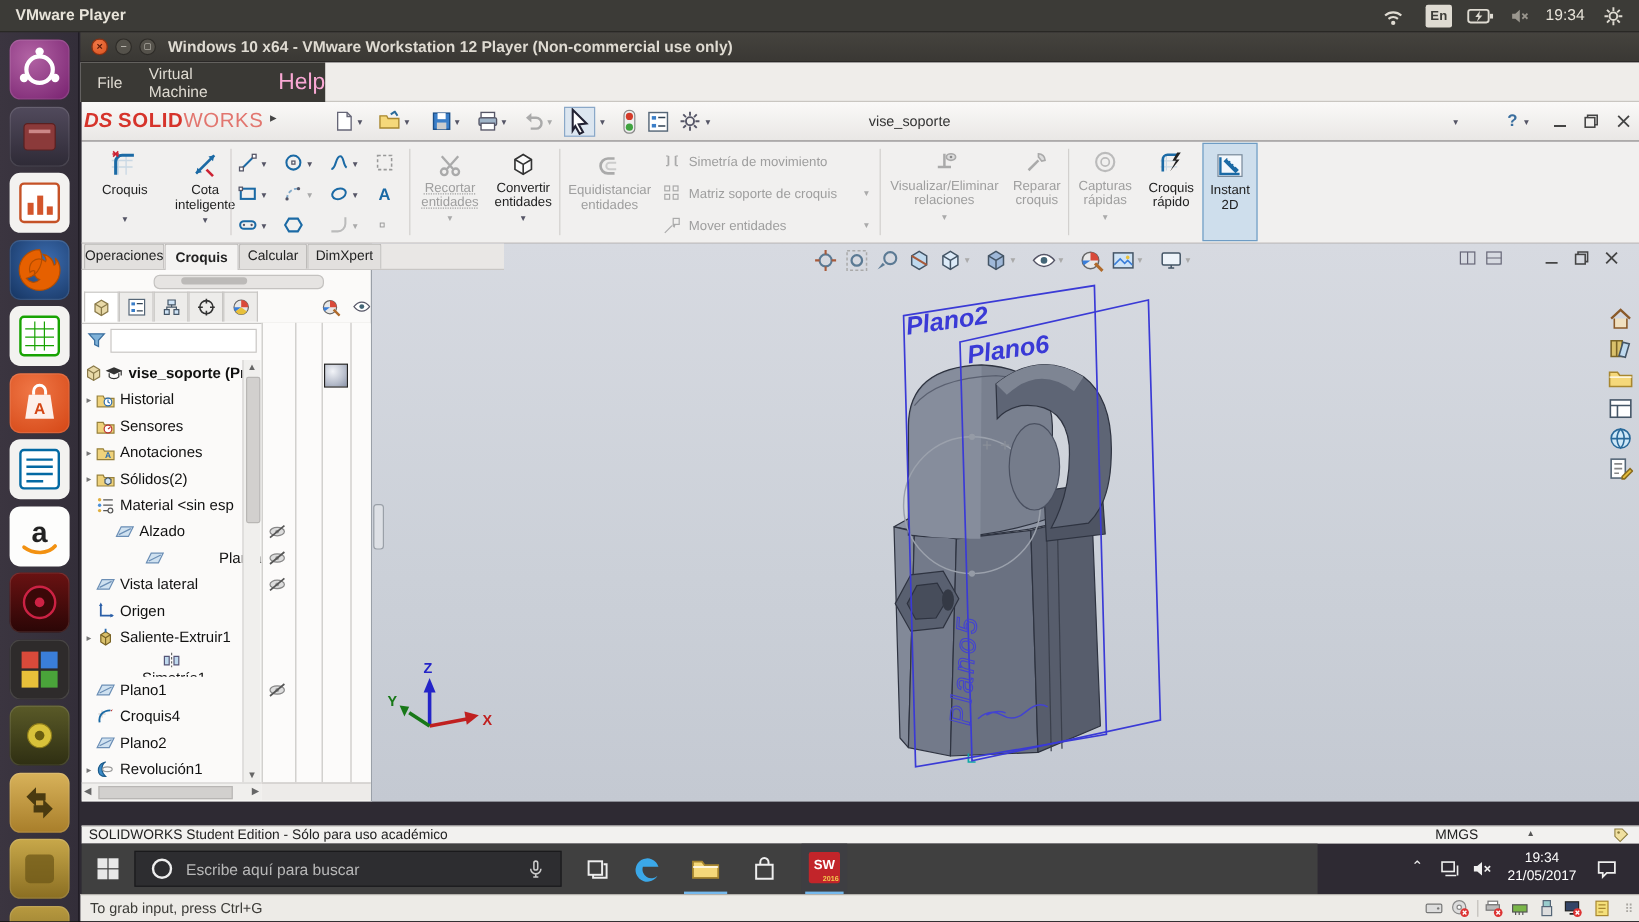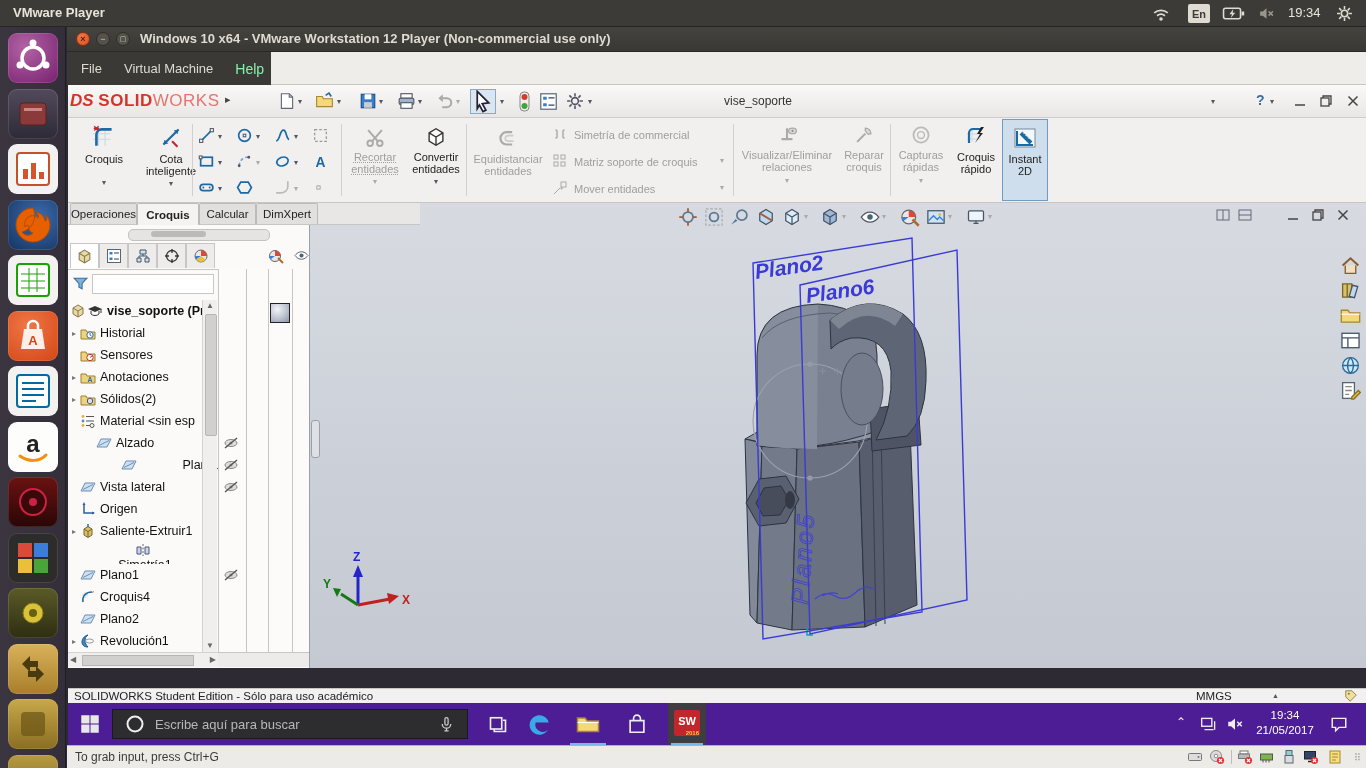--- a/index.html
+++ b/index.html
@@ -152,21 +152,21 @@
     <span class="a winbtn" style="left:9px;top:5px;width:14px;height:14px;border-radius:50%;background:radial-gradient(circle at 35% 30%,#F07746,#D9521E);border:1px solid #8A2F10;box-sizing:border-box;color:#5A1A08;font-size:9px;font-weight:bold;">×</span>
     <span class="a winbtn" style="left:29px;top:5px;width:14px;height:14px;border-radius:50%;background:#55524B;border:1px solid #2E2C28;box-sizing:border-box;color:#CFCBC2;font-size:9px;">−</span>
     <span class="a winbtn" style="left:49px;top:5px;width:14px;height:14px;border-radius:50%;background:#55524B;border:1px solid #2E2C28;box-sizing:border-box;color:#CFCBC2;font-size:7px;">▢</span>
     <span class="a" style="left:73px;top:4px;font-weight:bold;font-size:13px;color:#DFDBD2;white-space:nowrap;">Windows 10 x64 - VMware Workstation 12 Player (Non-commercial use only)</span>
   </div>
 
   <div class="a" style="left:67px;top:52px;width:1299px;height:33px;background:#EFEDEA;border-bottom:1px solid #C9C6C1;box-sizing:border-box;">
     <div class="a" style="left:0;top:0;width:204px;height:33px;background:#3A3935;display:flex;align-items:center;gap:22px;padding-left:14px;box-sizing:border-box;">
       <span style="color:#DFDBD2;font-size:13px;">File</span>
       <span style="color:#DFDBD2;font-size:13px;">Virtual Machine</span>
-      <span style="color:#86efac;font-size:14px;">Help</span>
+      <span style="color:#f9a8d4;font-size:19px;">Help</span>
     </div>
   </div>
 
   <div class="a" style="left:68px;top:85px;width:1298px;height:33px;background:linear-gradient(#FAF9F8,#E9E7E5);border-bottom:1px solid #CFCDCB;box-sizing:border-box;">
     <span class="a" style="left:2px;top:6px;font-size:17px;white-space:nowrap;">
       <i style="font-weight:bold;color:#D6342B;font-style:italic;">DS</i>
       <b style="color:#D6342B;letter-spacing:.5px;">SOLID</b><span style="color:#E2766F;letter-spacing:.5px;">WORKS</span>
     </span>
     <span class="a caret" style="left:157px;top:10px;font-size:11px;color:#444;">▸</span>
     <span class="ic a" style="left:210px;top:7px;width:18px;height:18px;">
@@ -386,21 +386,21 @@
       <div class="rlbl dim">Equidistanciar entidades</div>
     </div>
 
     <div class="a" style="left:482px;top:2px;width:182px;height:80px;">
       <span class="ic a" style="left:2px;top:6px;width:16px;height:16px;">
           <svg viewBox="0 0 16 16">
             <path d="M5 4v8M11 4v8" stroke="#AAA" stroke-width="1.5"></path>
             <path d="M3 4h2M3 12h2M11 4h2M11 12h2" stroke="#AAA"></path>
           </svg>
         </span>
-      <span class="a rlbl dim" style="left:24px;top:9px;white-space:nowrap;">Simetría de commercial</span>
+      <span class="a rlbl dim" style="left:24px;top:9px;white-space:nowrap;">Simetría de movimiento</span>
       <span class="ic a" style="left:2px;top:33px;width:16px;height:16px;">
           <svg viewBox="0 0 16 16">
             <rect x="2" y="2" width="4" height="4" fill="none" stroke="#AAA"></rect>
             <rect x="2" y="9" width="4" height="4" fill="none" stroke="#AAA"></rect>
             <rect x="9" y="2" width="4" height="4" fill="none" stroke="#AAA"></rect>
             <rect x="9" y="9" width="4" height="4" fill="none" stroke="#AAA"></rect>
           </svg>
         </span>
       <span class="a rlbl dim" style="left:24px;top:36px;white-space:nowrap;">Matriz soporte de croquis</span>
       <span class="a caret dim" style="left:170px;top:37px;">▾</span>
@@ -994,21 +994,21 @@
     <span class="a" style="left:1128px;top:1px;font-size:11.5px;color:#222;">MMGS</span>
     <span class="a" style="left:1204px;top:3px;font-size:7px;color:#555;">▲</span>
     <span class="ic a" style="left:1276px;top:0;width:14px;height:14px;">
         <svg viewBox="0 0 16 16">
           <path d="M2 2h7l5 5-7 7-5-5z" fill="#F0E0A0" stroke="#8A7A3A"></path>
           <circle cx="5.5" cy="5.5" r="1.2" fill="#8A7A3A"></circle>
         </svg>
       </span>
   </div>
 
-  <div class="a" style="left:68px;top:703px;width:1298px;height:42px;background:#4c1d95;">
+  <div class="a" style="left:68px;top:703px;width:1030px;height:42px;background:#404040;">
     <span class="ic a" style="left:12px;top:11px;width:20px;height:20px;">
         <svg viewBox="0 0 16 16">
           <rect x="1" y="1" width="6.6" height="6.6" fill="#E8E8E8"></rect>
           <rect x="8.4" y="1" width="6.6" height="6.6" fill="#E8E8E8"></rect>
           <rect x="1" y="8.4" width="6.6" height="6.6" fill="#E8E8E8"></rect>
           <rect x="8.4" y="8.4" width="6.6" height="6.6" fill="#E8E8E8"></rect>
         </svg>
       </span>
     <div class="a" style="left:44px;top:6px;width:356px;height:30px;background:#2D2D30;border:1px solid #1A1A1C;box-sizing:border-box;display:flex;align-items:center;">
       <span class="ic" style="width:20px;height:20px;margin:0 10px 0 12px;">

